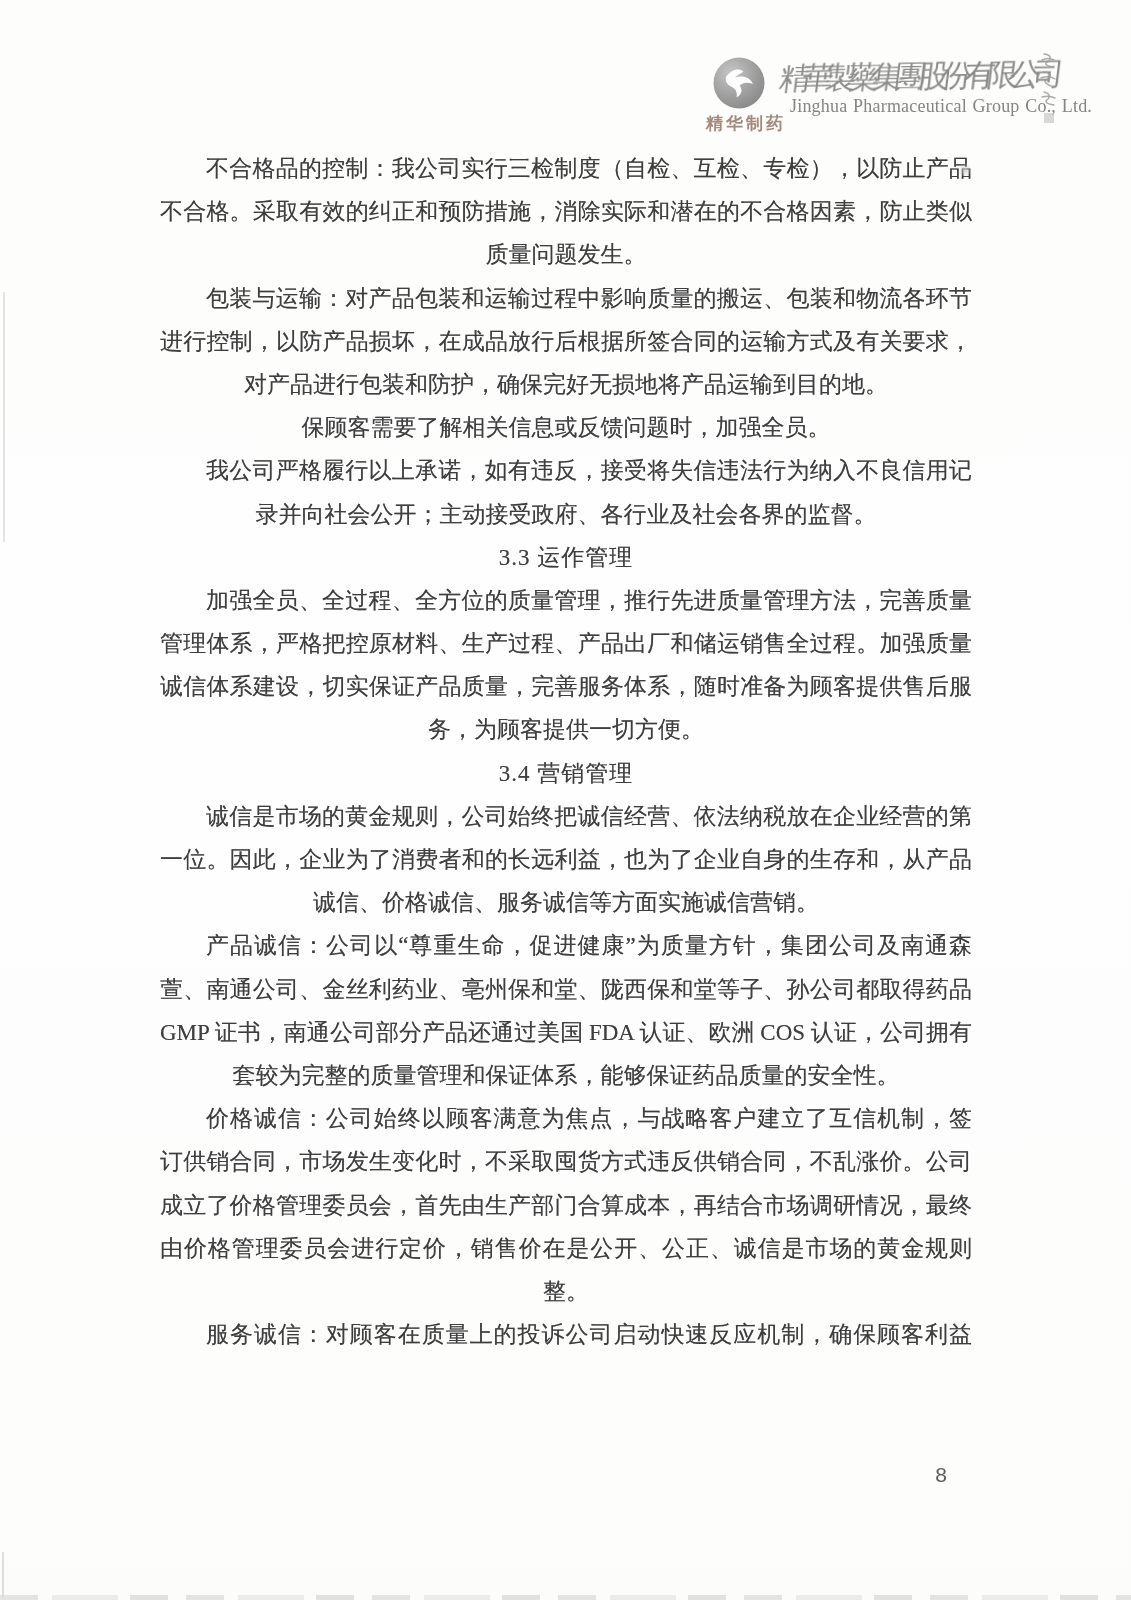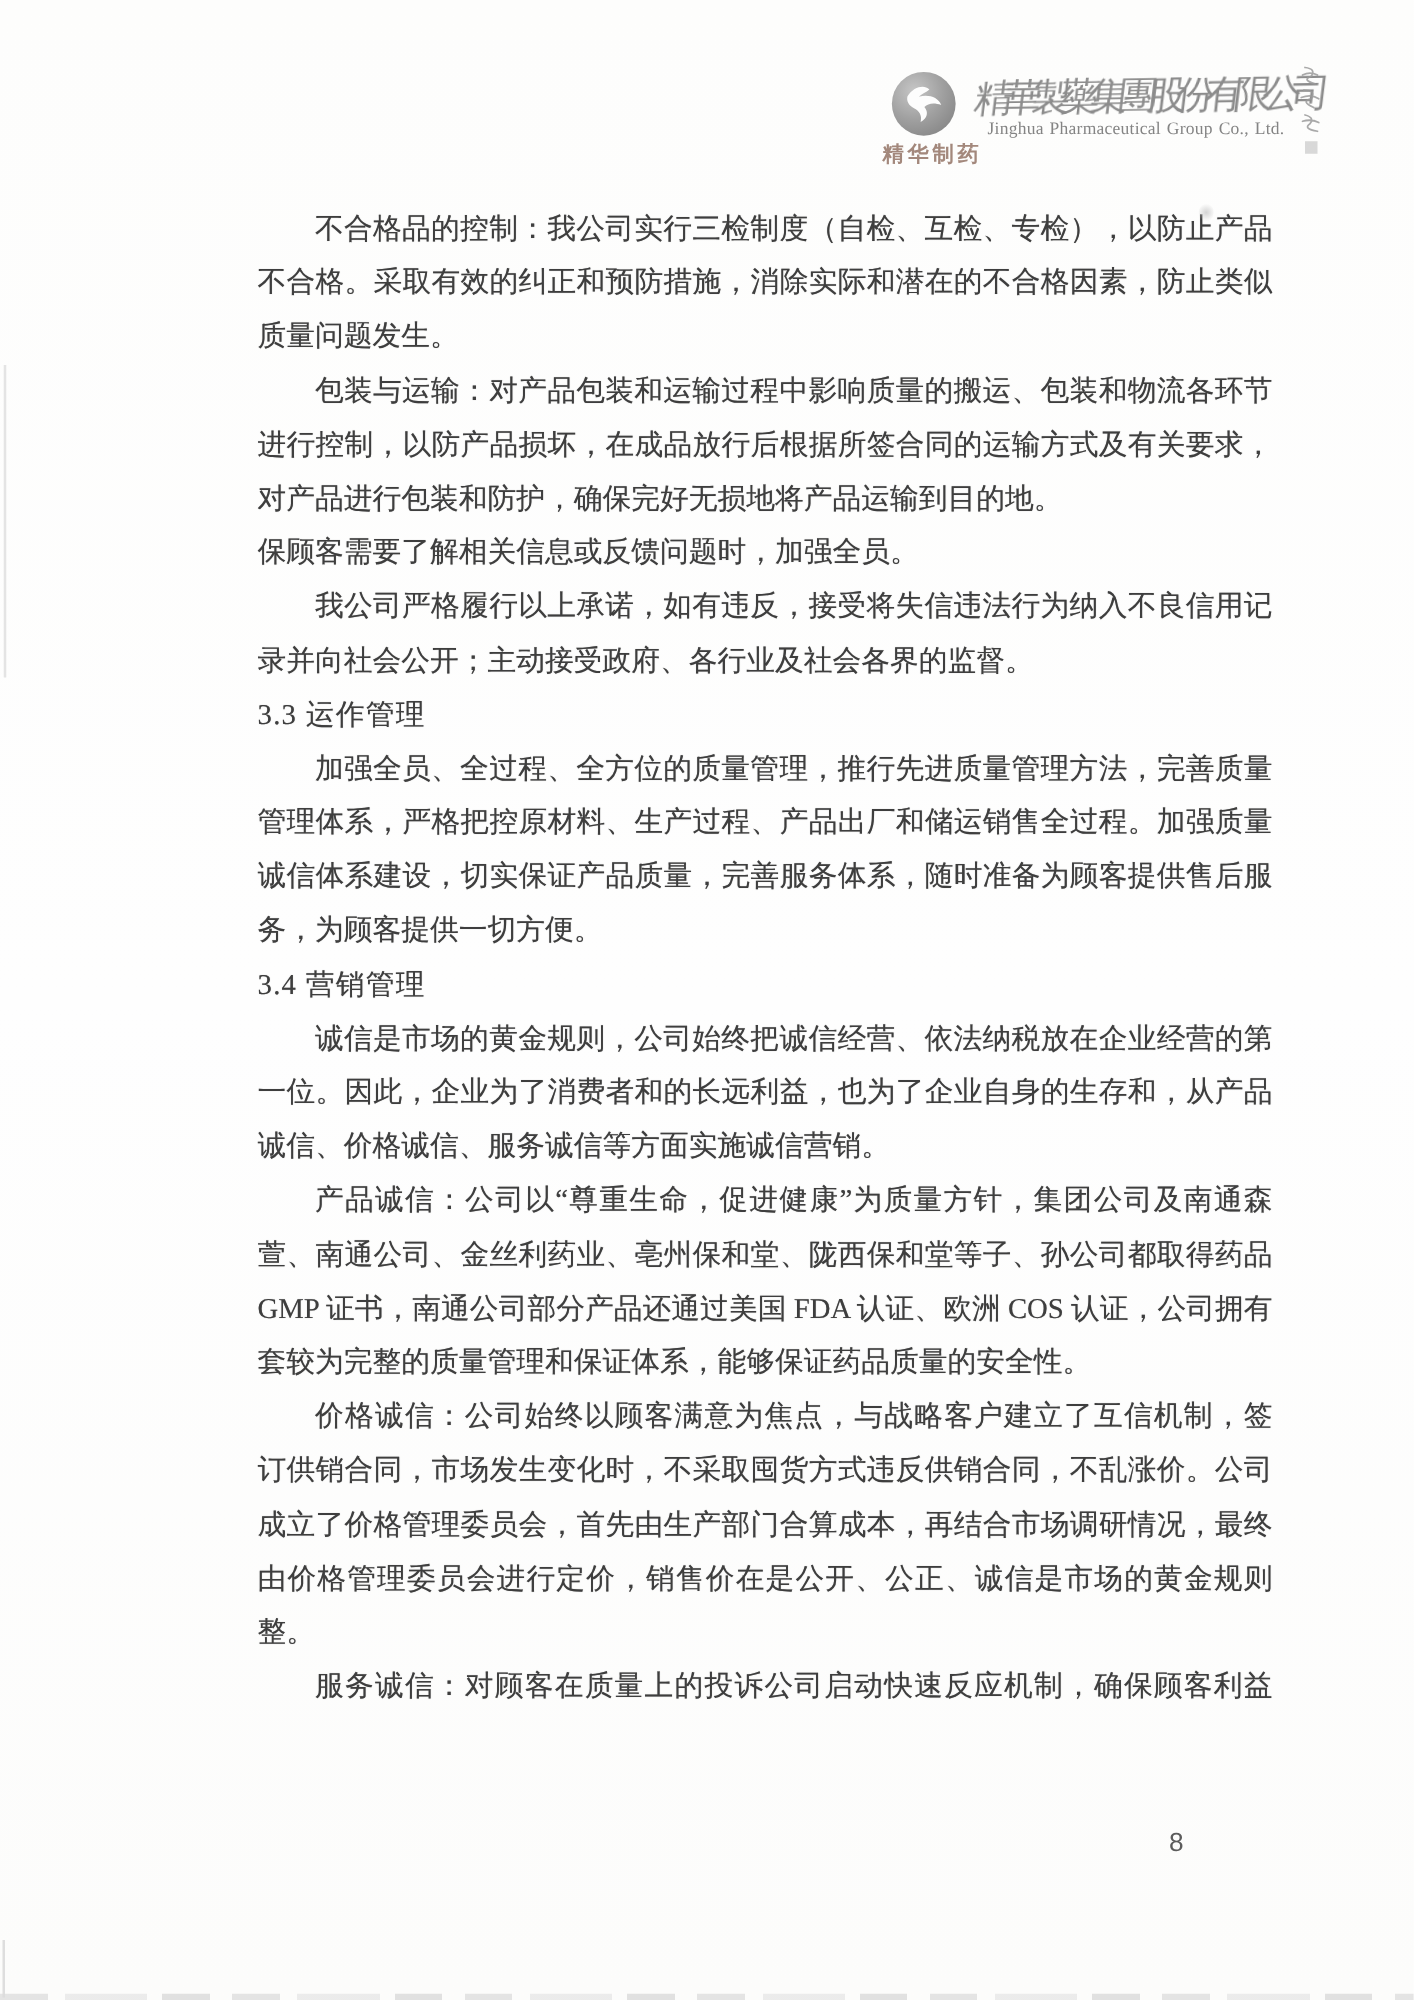--- a/index.html
+++ b/index.html
@@ -20,35 +20,34 @@
     font-weight:bold;filter:blur(.2px);white-space:nowrap;
   }
   .company-zh{
     position:absolute;left:780px;top:56px;width:270px;
     font-size:31px;color:#8c8c8c;letter-spacing:-8px;white-space:nowrap;
     transform:skewX(-8deg) rotate(-1deg);
     filter:blur(.3px);
   }
   .company-en{
     position:absolute;left:790px;top:96px;width:280px;
-    font-size:14px;color:#848484;letter-spacing:.2px;word-spacing:1px;
+    font-size:18px;color:#848484;letter-spacing:.2px;word-spacing:1px;
     white-space:nowrap;filter:blur(.2px);
   }
   .seal{position:absolute;left:1036px;top:50px;}
 
   
   .doc-body{
-    position:absolute;left:160px;top:161px;width:812px;
+    position:absolute;left:160px;top:147px;width:812px;
     font-size:23px;color:#3e3e3e;
     text-shadow:0 0 .6px rgba(62,62,62,.55);
-    margin-left:46px;
   }
   .line{
     height:43.2px;line-height:43.2px;
-    text-align:left;overflow:hidden;white-space:normal;
+    text-align:center;overflow:hidden;white-space:normal;
   }
   .line.just{text-align:justify;text-align-last:justify;}
   .line.indent{padding-left:46px;}
   .line.heading{letter-spacing:1px;}
 
   
   .page-number{
     position:absolute;left:926px;top:1463px;width:30px;text-align:center;
     font-size:21px;color:#5c5c5c;font-family:"Liberation Sans","DejaVu Sans",sans-serif;
   }

